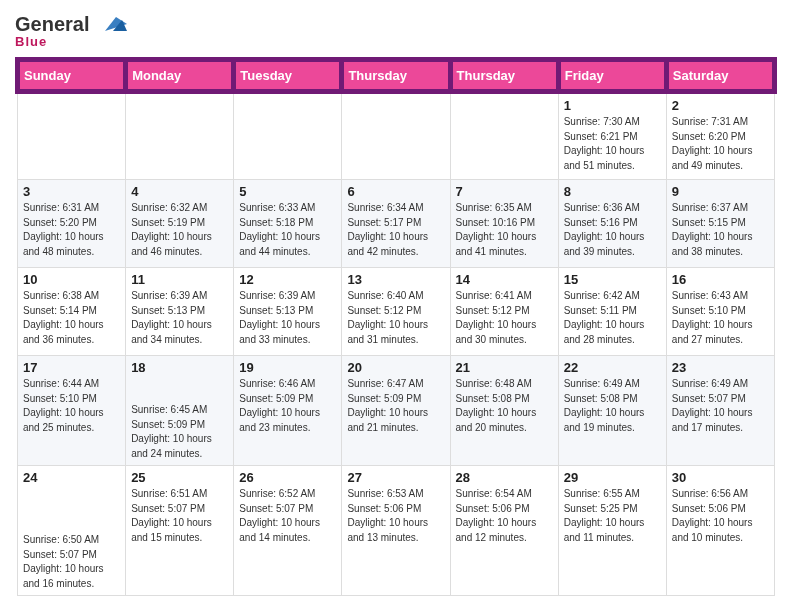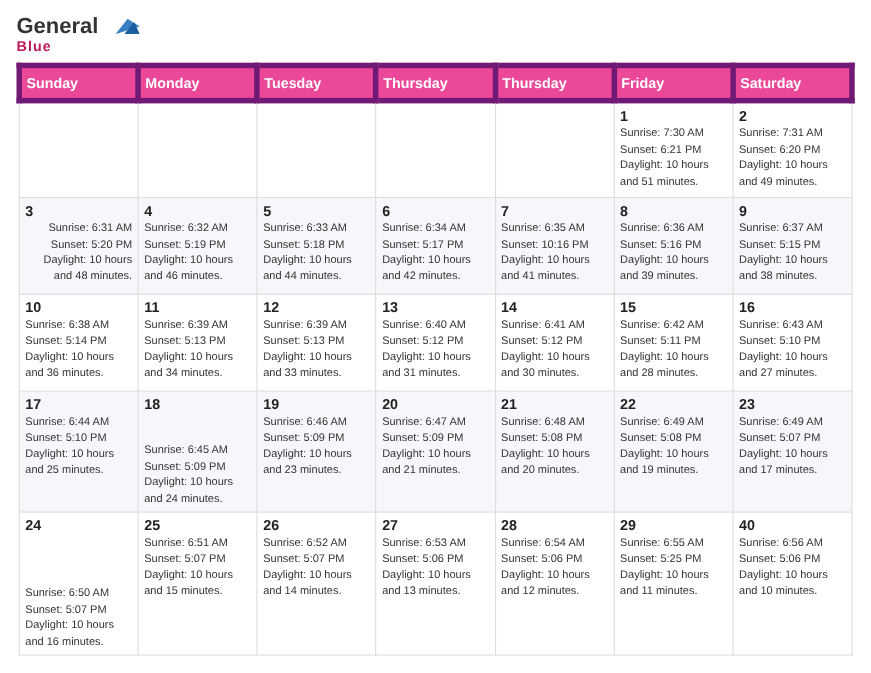--- a/index.html
+++ b/index.html
@@ -162,21 +162,21 @@
             <span class="day-number">2</span>
             <div class="day-info" style="white-space: pre-line;">Sunrise: 7:31 AM
 Sunset: 6:20 PM
 Daylight: 10 hours
 and 49 minutes.</div>
           </td>
         </tr>
         <tr>
           <td>
             <span class="day-number">3</span>
-            <div class="day-info" style="white-space: pre-line; text-align: right;">Sunrise: 6:31 AM
+            <div class="day-info" style="white-space: pre-line;">Sunrise: 6:31 AM
 Sunset: 5:20 PM
 Daylight: 10 hours
 and 48 minutes.</div>
           </td>
           <td>
             <span class="day-number">4</span>
             <div class="day-info" style="white-space: pre-line;">Sunrise: 6:32 AM
 Sunset: 5:19 PM
 Daylight: 10 hours
 and 46 minutes.</div>
@@ -356,21 +356,21 @@
 and 12 minutes.</div>
           </td>
           <td>
             <span class="day-number">29</span>
             <div class="day-info" style="white-space: pre-line;">Sunrise: 6:55 AM
 Sunset: 5:25 PM
 Daylight: 10 hours
 and 11 minutes.</div>
           </td>
           <td>
-            <span class="day-number">40</span>
+            <span class="day-number">30</span>
             <div class="day-info" style="white-space: pre-line;">Sunrise: 6:56 AM
 Sunset: 5:06 PM
 Daylight: 10 hours
 and 10 minutes.</div>
           </td>
         </tr>
       </tbody>
   </table>
 </div>
 

